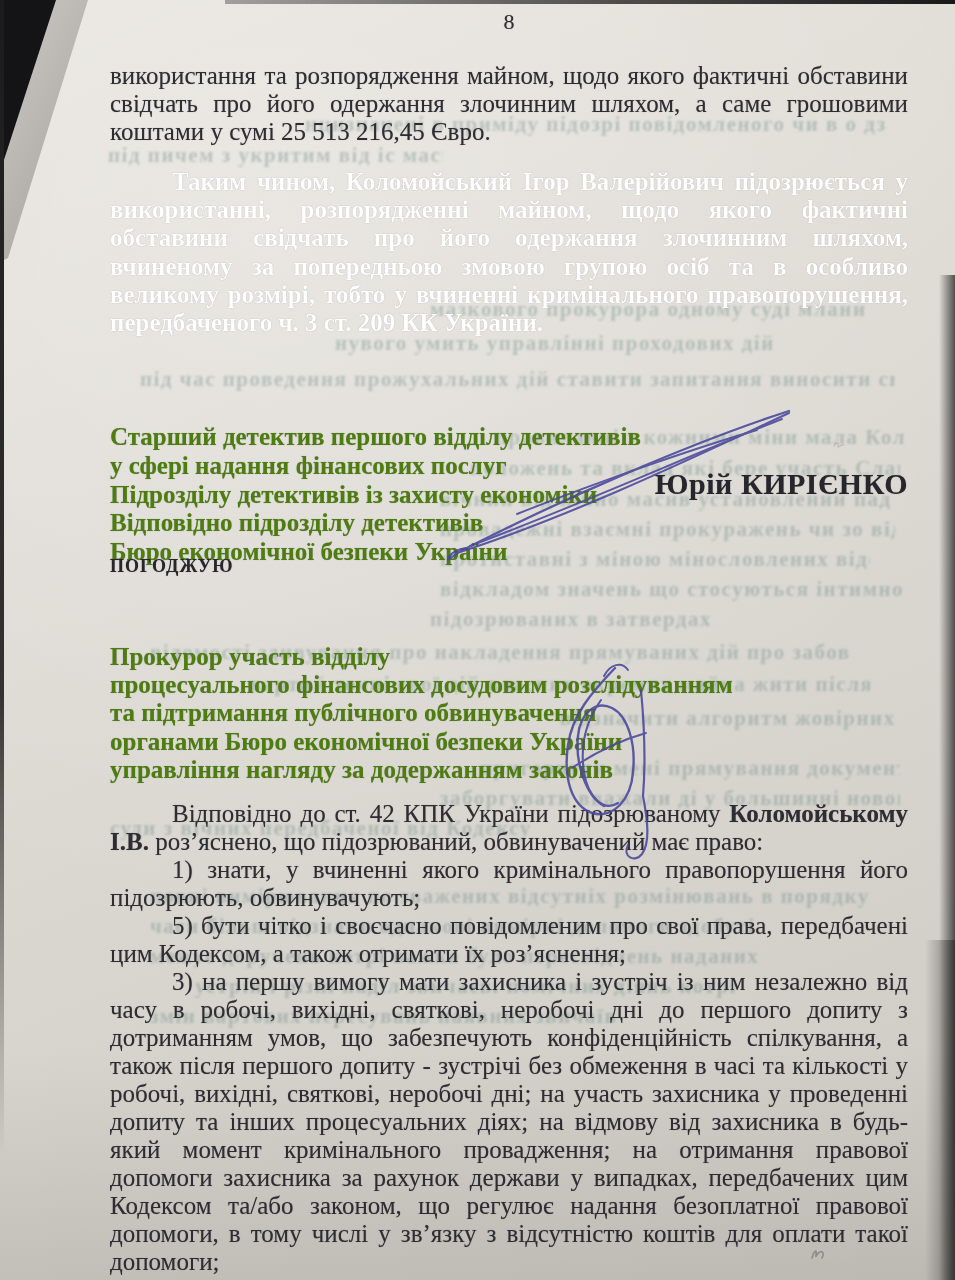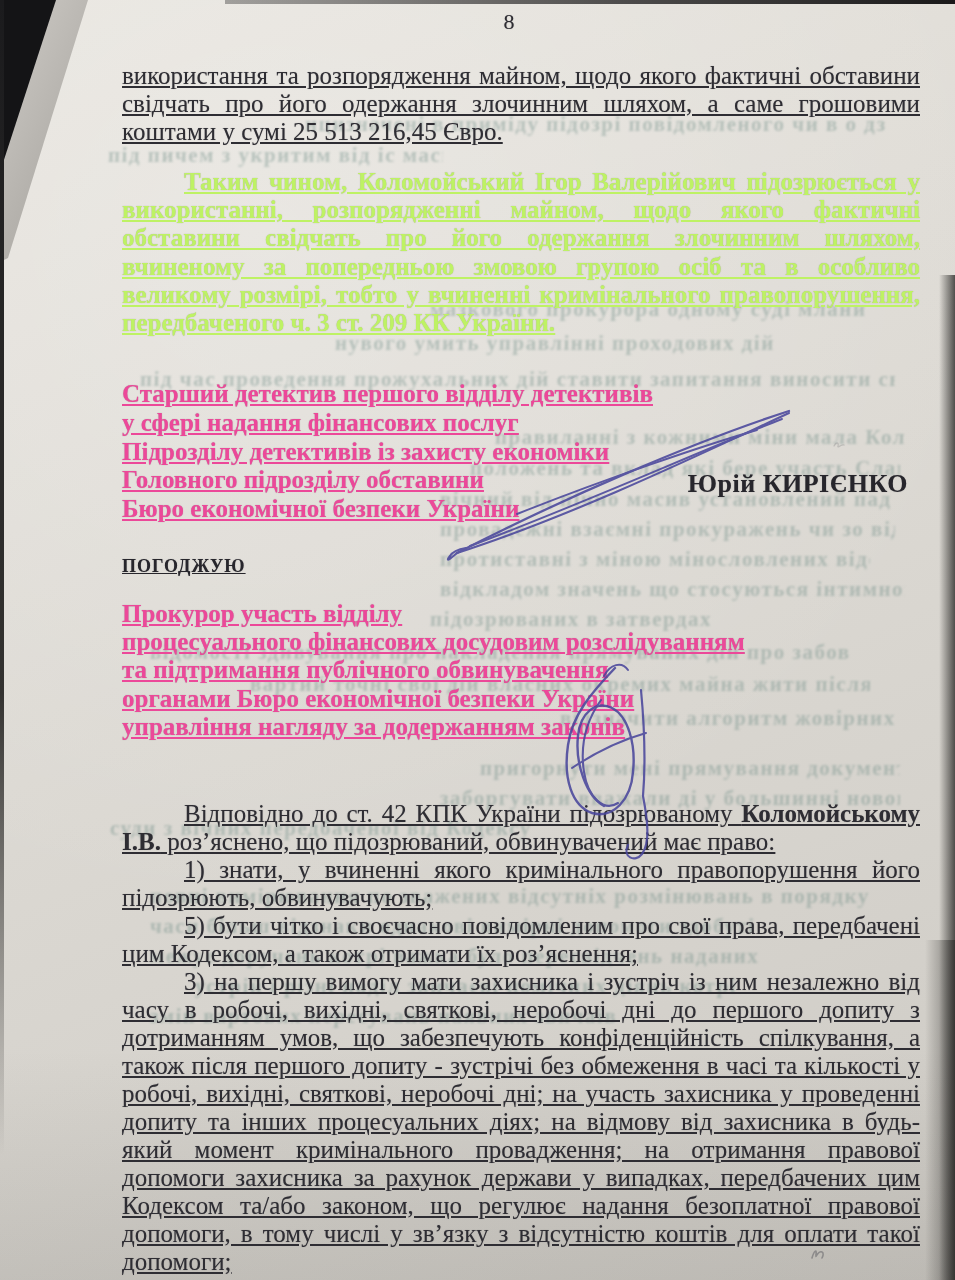--- a/index.html
+++ b/index.html
@@ -52,30 +52,30 @@
     color:#6f8d86;opacity:0.40;filter:blur(1.3px);
     transform:skewX(-2deg);
   }
   
   .content{
     position:absolute;left:110px;top:0;width:798px;height:1280px;z-index:2;
     color:#2e2d33;font-size:25px;line-height:28px;
     text-shadow:0 0 1px rgba(44,43,51,0.35);
   }
   .content p{margin:0;}
-  .abs{position:absolute;left:12px;width:798px;text-decoration:underline;}
+  .abs{position:absolute;left:0;width:798px;}
   .just{text-align:justify;}
   .indent{text-indent:62px;}
-  .bold{font-weight:700;color:#bef264;}
+  .bold{font-weight:700;color:#ffffff;}
   .page-number{position:absolute;top:8px;left:0;width:798px;text-align:center;font-size:22px;}
   .p-cont{top:62px;}
   .p-concl{top:168px;line-height:28.2px;}
-  .sign-block{font-weight:700;color:#ec4899;line-height:28.8px;}
+  .sign-block{font-weight:700;color:#4d7c0f;line-height:28.8px;margin-top:43px;}
   .det-block{top:380px;}
-  .signer{position:absolute;right:0;font-weight:700;font-size:26px;color:#27262c;letter-spacing:0.5px;}
+  .signer{position:absolute;right:0;font-weight:700;font-size:30px;color:#27262c;letter-spacing:0.5px;}
   .det-name{top:470px;}
   .approve{top:552px;font-weight:700;font-size:18px;letter-spacing:1px;color:#27262c;}
   .pros-block{top:600px;line-height:28.2px;}
   .pros-name{top:728px;}
   .rights-intro{top:800px;}
   .item-0{top:856px;}
   .item-1{top:912px;}
   .item-2{top:968px;}
   
   .ink-layer{position:absolute;inset:0;z-index:3;pointer-events:none;}
@@ -116,21 +116,21 @@
     <div class="page-number">8</div>
 
     <p class="abs just p-cont">використання та розпорядження майном, щодо якого фактичні обставини свідчать про його одержання злочинним шляхом, а саме грошовими коштами у сумі 25 513 216,45 Євро.</p>
 
     <p class="abs just indent bold p-concl">Таким чином, Коломойський Ігор Валерійович підозрюється у використанні, розпорядженні майном, щодо якого фактичні обставини свідчать про його одержання злочинним шляхом, вчиненому за попередньою змовою групою осіб та в особливо великому розмірі, тобто у вчиненні кримінального правопорушення, передбаченого ч. 3 ст. 209 КК України.</p>
 
     <div class="abs sign-block det-block">
       <div>Старший детектив першого відділу детективів</div>
       <div>у сфері надання фінансових послуг</div>
       <div>Підрозділу детективів із захисту економіки</div>
-      <div>Головного підрозділу обставини</div>
+      <div>Відповідно підрозділу детективів</div>
       <div>Бюро економічної безпеки України</div>
     </div>
     <div class="signer det-name">Юрій КИРІЄНКО</div>
 
     <div class="abs approve">ПОГОДЖУЮ</div>
 
     <div class="abs sign-block pros-block">
       <div>Прокурор участь відділу</div>
       <div>процесуального фінансових досудовим розслідуванням</div>
       <div>та підтримання публічного обвинувачення</div>

